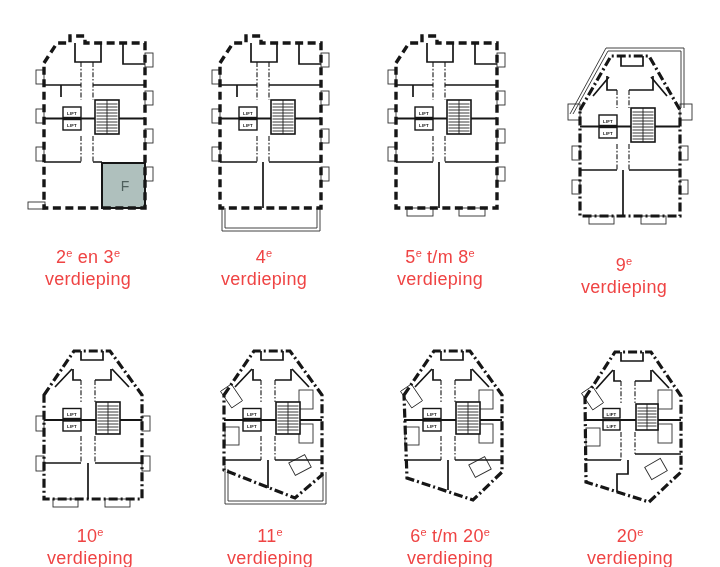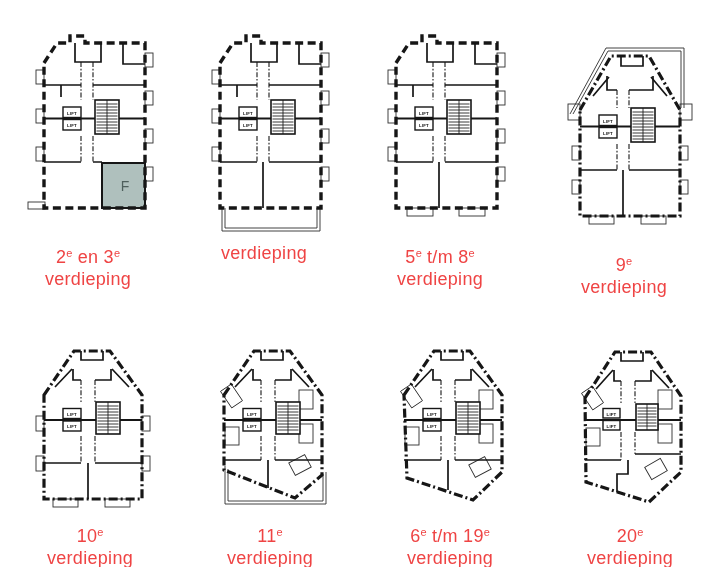--- a/index.html
+++ b/index.html
@@ -108,20 +108,21 @@
           <rect class="liftbox" x="50" y="101" width="18" height="10.5"></rect>
           <text class="lift-text" x="59" y="108.5">LIFT</text>
           <rect class="liftbox" x="50" y="113.5" width="18" height="10.5"></rect>
           <text class="lift-text" x="59" y="121">LIFT</text>
           <rect class="stairbox" x="82" y="94" width="24" height="34"></rect>
           <path class="hatch" d="M83.5 98 H104.5 M83.5 101 H104.5 M83.5 104 H104.5 M83.5 107 H104.5 M83.5 110 H104.5 M83.5 113 H104.5 M83.5 116 H104.5 M83.5 119 H104.5 M83.5 122 H104.5 M83.5 125 H104.5"></path>
           <path class="hatch" d="M94 94 V128"></path>
         </g>
       </svg>
       <figcaption class="caption">
+        <div><span>4</span><sup>e</sup></div>
         <div>verdieping</div>
       </figcaption>
     </figure>
 
     <figure class="cell" style="margin:0">
       <svg width="150" height="232" viewBox="0 0 150 232">
         <g>
           <rect class="thin" x="23" y="64" width="8" height="14"></rect>
           <rect class="thin" x="23" y="103" width="8" height="14"></rect>
           <rect class="thin" x="23" y="141" width="8" height="14"></rect>
@@ -313,21 +314,21 @@
           <rect class="liftbox" x="48" y="76.5" width="18" height="10"></rect>
           <text class="lift-text" x="57" y="83.8">LIFT</text>
           <rect class="liftbox" x="48" y="89" width="18" height="10"></rect>
           <text class="lift-text" x="57" y="96.3">LIFT</text>
           <rect class="stairbox" x="81" y="70" width="24" height="32"></rect>
           <path class="hatch" d="M82.5 74 H103.5 M82.5 77 H103.5 M82.5 80 H103.5 M82.5 83 H103.5 M82.5 86 H103.5 M82.5 89 H103.5 M82.5 92 H103.5 M82.5 95 H103.5 M82.5 98 H103.5"></path>
           <path class="hatch" d="M93 70 V102"></path>
         </g>
       </svg>
       <figcaption class="caption">
-        <div><span>6</span><sup>e</sup><span> t/m 19</span><sup>e</sup></div>
+        <div><span>6</span><sup>e</sup><span> t/m 20</span><sup>e</sup></div>
         <div>verdieping</div>
       </figcaption>
     </figure>
 
     <figure class="cell" style="margin:0">
       <svg width="150" height="185" viewBox="0 0 150 185">
         <g class="thin">
           <rect x="31" y="56" width="13" height="20" transform="rotate(-34 37.5 66)"></rect>
           <rect x="31" y="96" width="14" height="18"></rect>
           <rect x="103" y="58" width="14" height="19"></rect>

